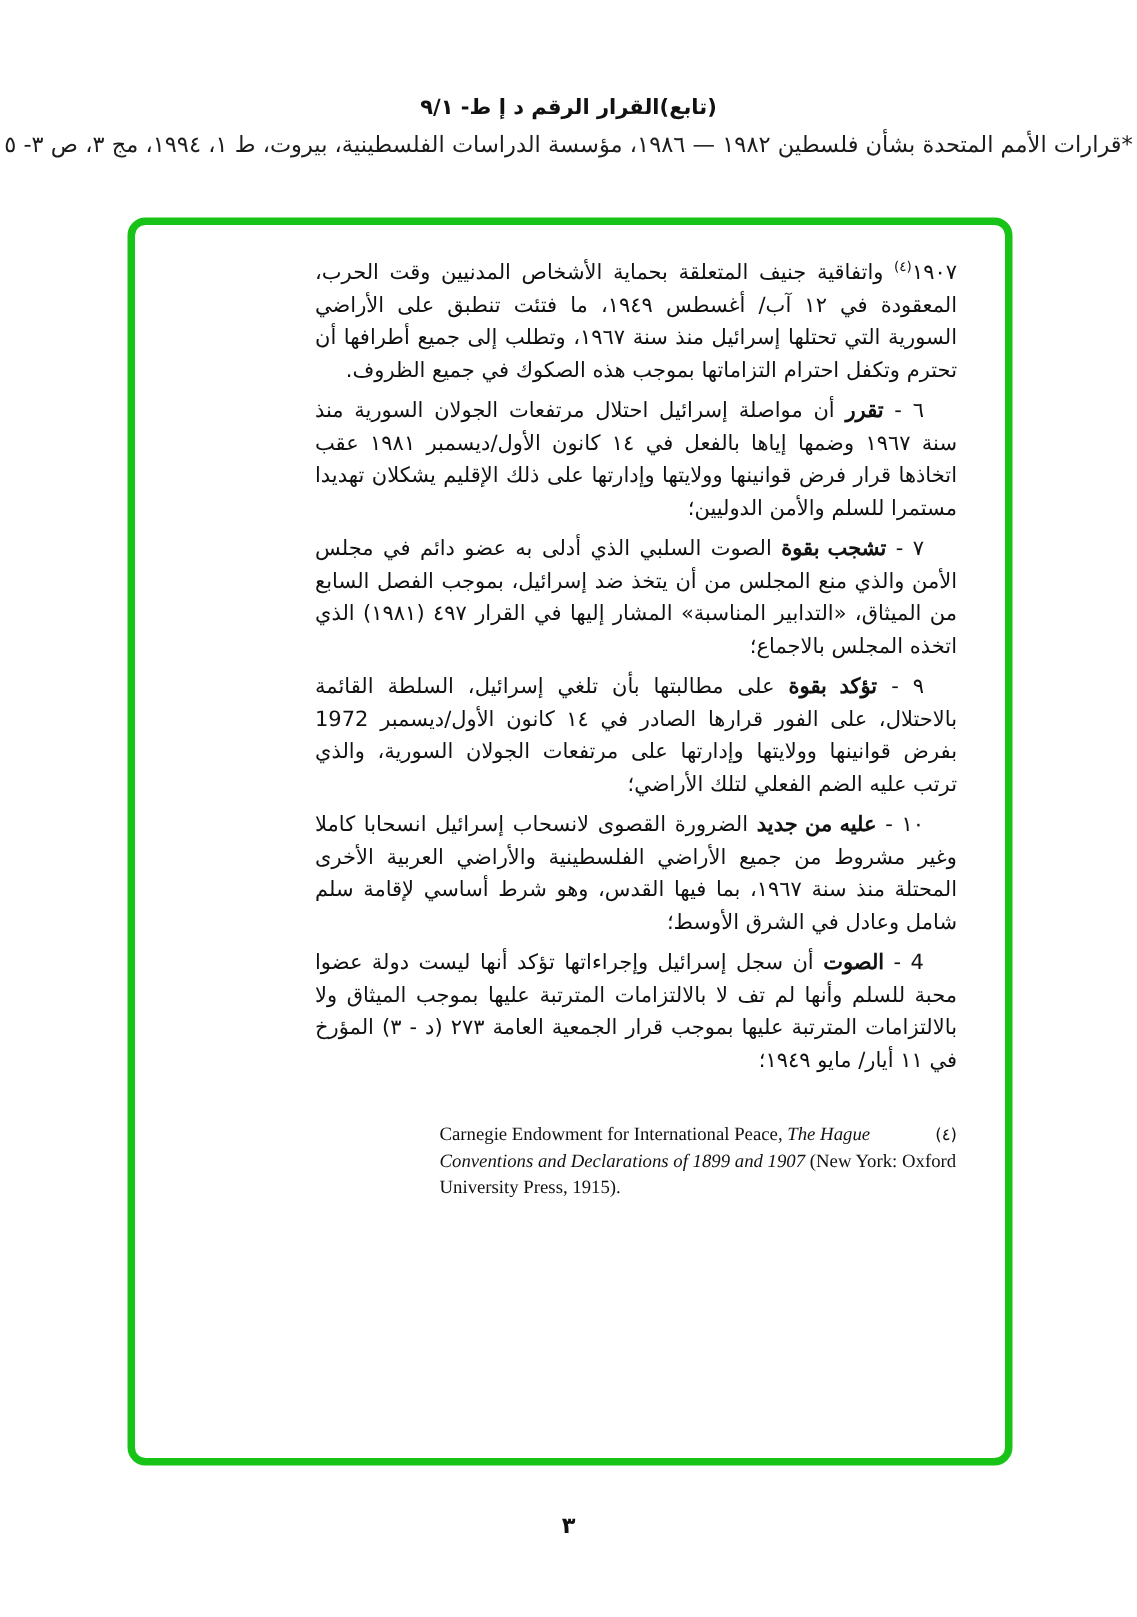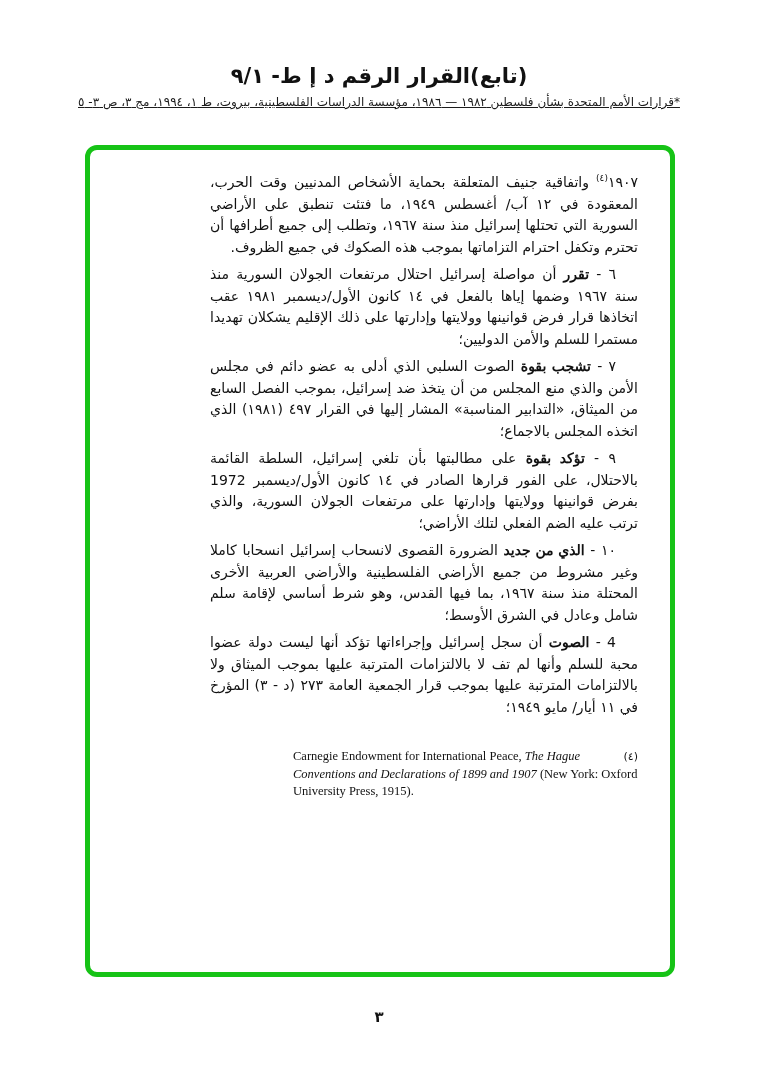--- a/index.html
+++ b/index.html
@@ -19,29 +19,28 @@
   
   .page-header {
     position: absolute;
     top: 64px;
     left: 0;
     width: 100%;
     text-align: center;
     direction: rtl;
   }
   .header-title {
-    font-size: 21px;
+    font-size: 14px;
     font-weight: bold;
     letter-spacing: 0.3px;
   }
   .header-source {
     margin-top: 7px;
-    font-size: 12px;
+    font-size: 15px;
     color: #1c1c1c;
-    text-decoration: underline;
   }
 
   
   .doc-frame {
     position: absolute;
     left: 85px;
     top: 145px;
     width: 590px;
     height: 832px;
     box-sizing: border-box;
@@ -124,21 +123,21 @@
 
     <p class="para"><span>١٩٠٧</span><sup class="fn-ref">(٤)</sup><span> واتفاقية جنيف المتعلقة بحماية الأشخاص المدنيين وقت الحرب، المعقودة في ١٢ آب/ أغسطس ١٩٤٩، ما فتئت تنطبق على الأراضي السورية التي تحتلها إسرائيل منذ سنة ١٩٦٧، وتطلب إلى جميع أطرافها أن تحترم وتكفل احترام التزاماتها بموجب هذه الصكوك في جميع الظروف.</span></p>
 
     <p class="para item"><span class="num">٦ - </span><strong class="lead">تقرر</strong><span> أن مواصلة إسرائيل احتلال مرتفعات الجولان السورية منذ سنة ١٩٦٧ وضمها إياها بالفعل في ١٤ كانون الأول/ديسمبر ١٩٨١ عقب اتخاذها قرار فرض قوانينها وولايتها وإدارتها على ذلك الإقليم يشكلان تهديدا مستمرا للسلم والأمن الدوليين؛</span></p>
 
     <p class="para item"><span class="num">٧ - </span><strong class="lead">تشجب بقوة</strong><span> الصوت السلبي الذي أدلى به عضو دائم في مجلس الأمن والذي منع المجلس من أن يتخذ ضد إسرائيل، بموجب الفصل السابع من الميثاق، «التدابير المناسبة» المشار إليها في القرار ٤٩٧ (١٩٨١) الذي اتخذه المجلس بالاجماع؛</span></p>
 
 
     <p class="para item"><span class="num">٩ - </span><strong class="lead">تؤكد بقوة</strong><span> على مطالبتها بأن تلغي إسرائيل، السلطة القائمة بالاحتلال، على الفور قرارها الصادر في ١٤ كانون الأول/ديسمبر 1972 بفرض قوانينها وولايتها وإدارتها على مرتفعات الجولان السورية، والذي ترتب عليه الضم الفعلي لتلك الأراضي؛</span></p>
 
-    <p class="para item"><span class="num">١٠ - </span><strong class="lead">الذي من جديد</strong><span> الضرورة القصوى لانسحاب إسرائيل انسحابا كاملا وغير مشروط من جميع الأراضي الفلسطينية والأراضي العربية الأخرى المحتلة منذ سنة ١٩٦٧، بما فيها القدس، وهو شرط أساسي لإقامة سلم شامل وعادل في الشرق الأوسط؛</span></p>
+    <p class="para item"><span class="num">١٠ - </span><strong class="lead">عليه من جديد</strong><span> الضرورة القصوى لانسحاب إسرائيل انسحابا كاملا وغير مشروط من جميع الأراضي الفلسطينية والأراضي العربية الأخرى المحتلة منذ سنة ١٩٦٧، بما فيها القدس، وهو شرط أساسي لإقامة سلم شامل وعادل في الشرق الأوسط؛</span></p>
 
     <p class="para item"><span class="num">4 - </span><strong class="lead">الصوت</strong><span> أن سجل إسرائيل وإجراءاتها تؤكد أنها ليست دولة عضوا محبة للسلم وأنها لم تف لا بالالتزامات المترتبة عليها بموجب الميثاق ولا بالالتزامات المترتبة عليها بموجب قرار الجمعية العامة ٢٧٣ (د - ٣) المؤرخ في ١١ أيار/ مايو ١٩٤٩؛</span></p>
 
     <div class="footnote">
       <span class="fn-marker">(٤)</span><span>Carnegie Endowment for International Peace, </span><em>The Hague Conventions and Declarations of 1899 and 1907</em><span> (New York: Oxford University Press, 1915).</span>
     </div>
 
   </div>
 </section>
 

